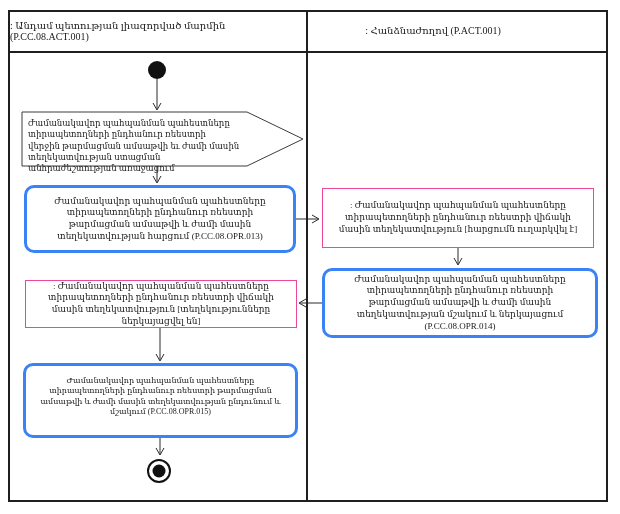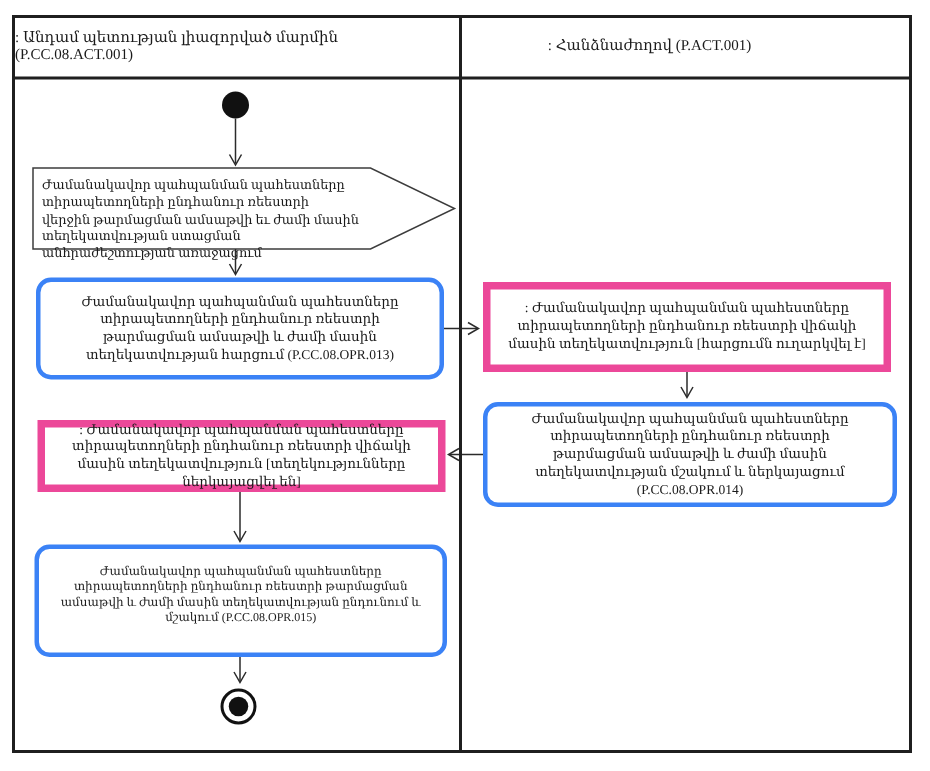--- a/index.html
+++ b/index.html
@@ -15,21 +15,21 @@
     font-size:10px;
   }
   .lane-title.left{left:10px;width:296px;}
   .lane-title.right{left:308px;width:250px;}
   .wires{position:absolute;left:0;top:0;width:620px;height:514px;}
   .node{
     position:absolute;box-sizing:border-box;background:#ffffff;
     display:flex;align-items:center;justify-content:center;
     font-size:9px;line-height:1.3;text-align:center;padding:3px 10px;
   }
-  .rect{border:5px solid #ec4899;}
+  .rect{border:1px solid #ec4899;}
   .rounded{border:3px solid #3b82f6;border-radius:10px;}
   .signal-text{
     position:absolute;left:28px;top:118px;width:212px;height:46px;
     font-size:8.6px;line-height:1.32;text-align:left;
   }
   .n-action-request{left:24px;top:185px;width:272px;height:68px;}
   .n-object-sent{left:322px;top:188px;width:272px;height:60px;}
   .n-action-process{left:322px;top:268px;width:276px;height:70px;}
   .n-object-presented{left:25px;top:280px;width:272px;height:48px;}
   .n-action-receive{left:23px;top:363px;width:275px;height:75px;font-size:8px;align-items:flex-start;padding-top:10px;}

